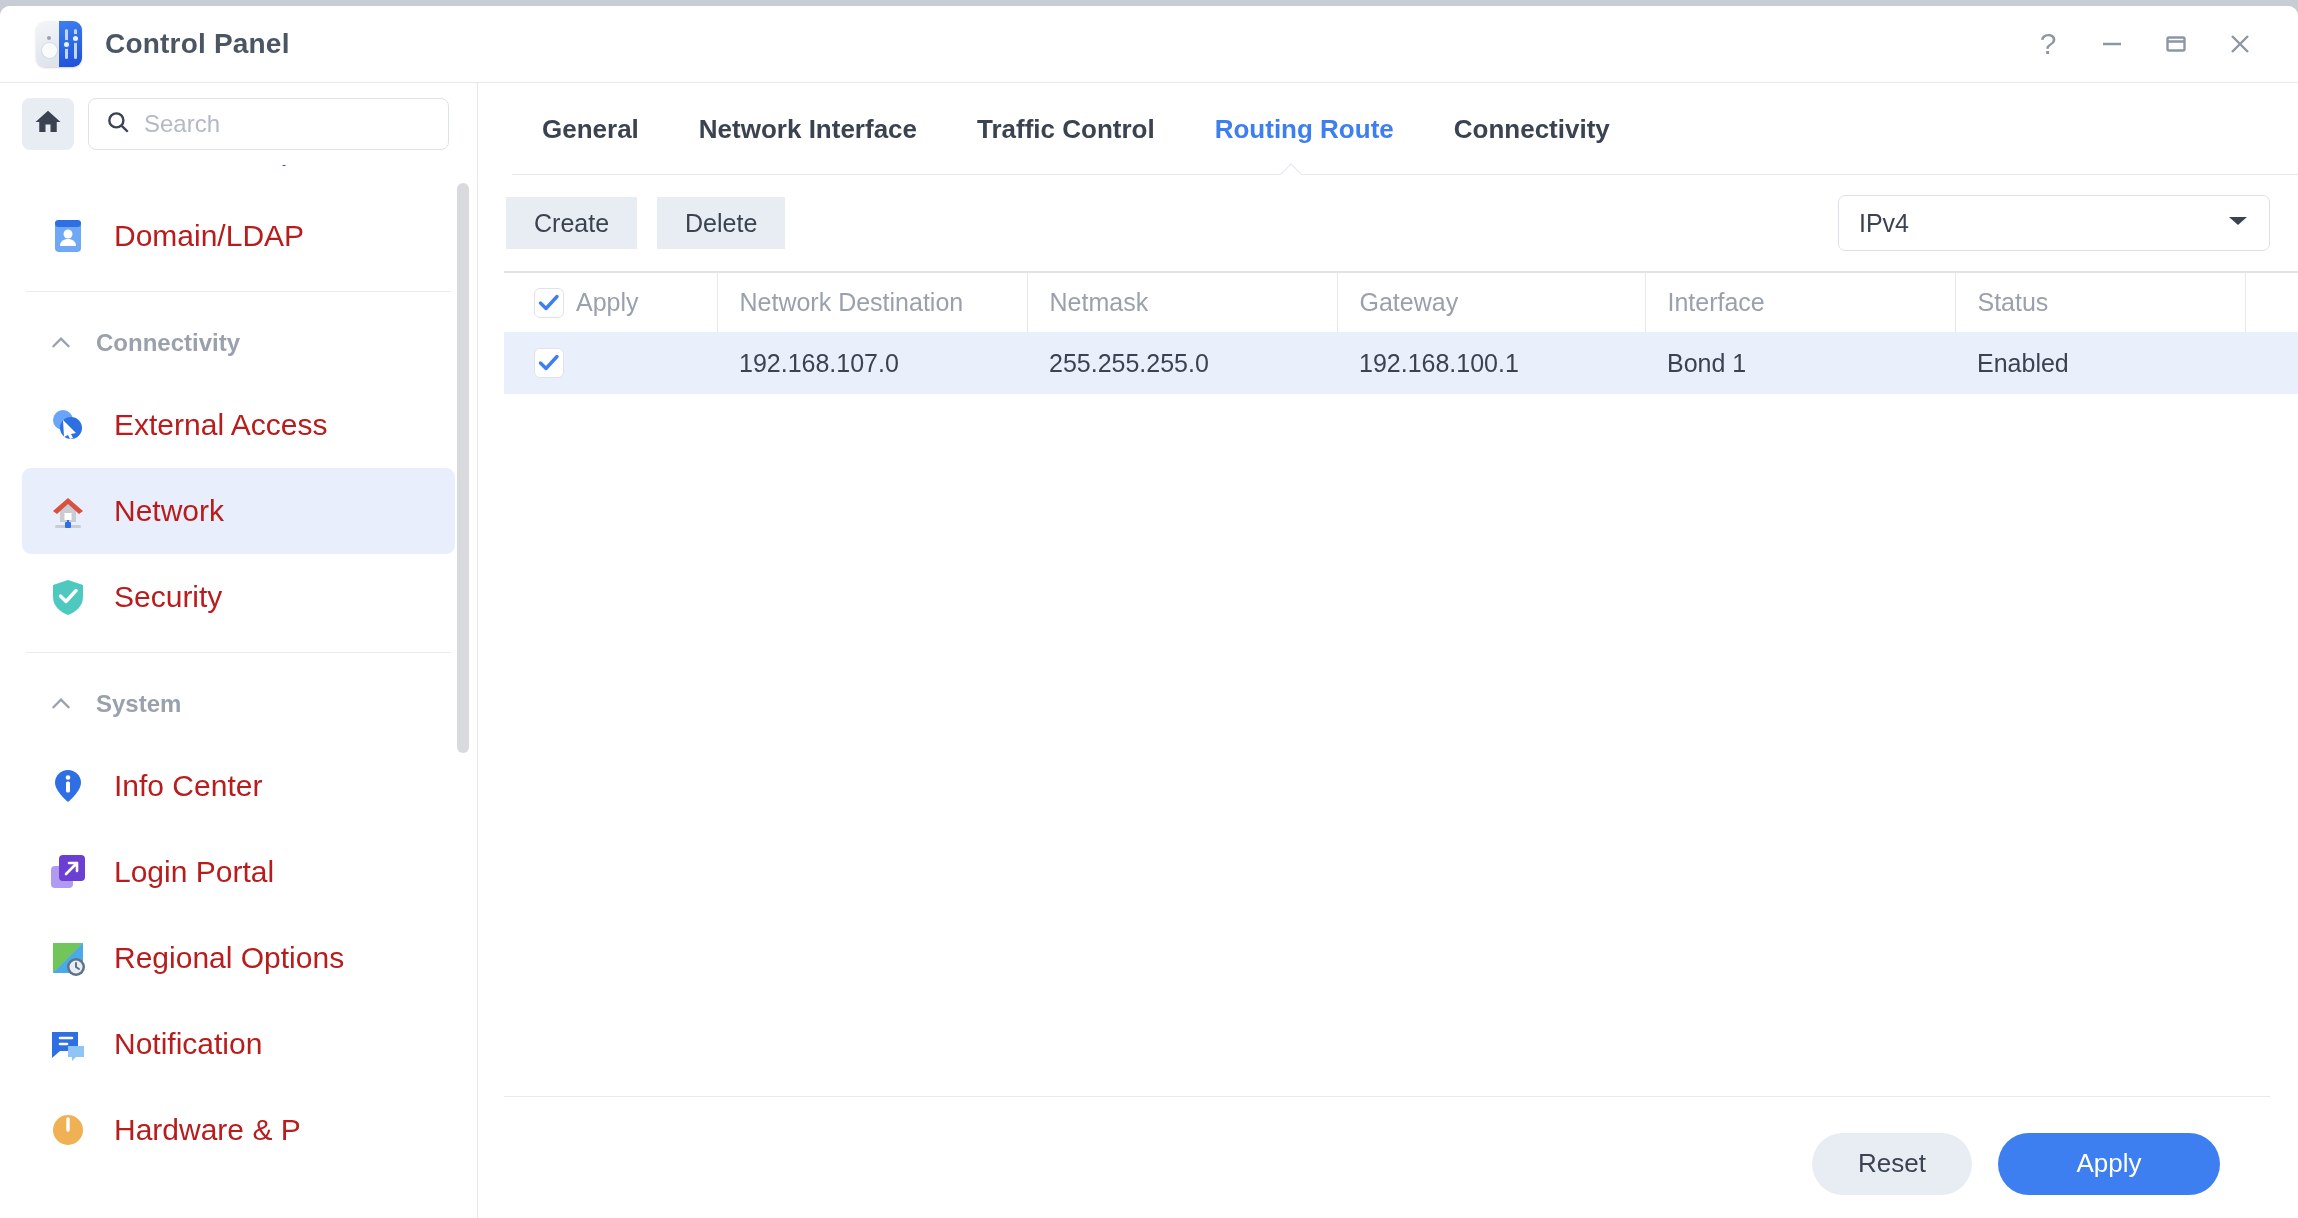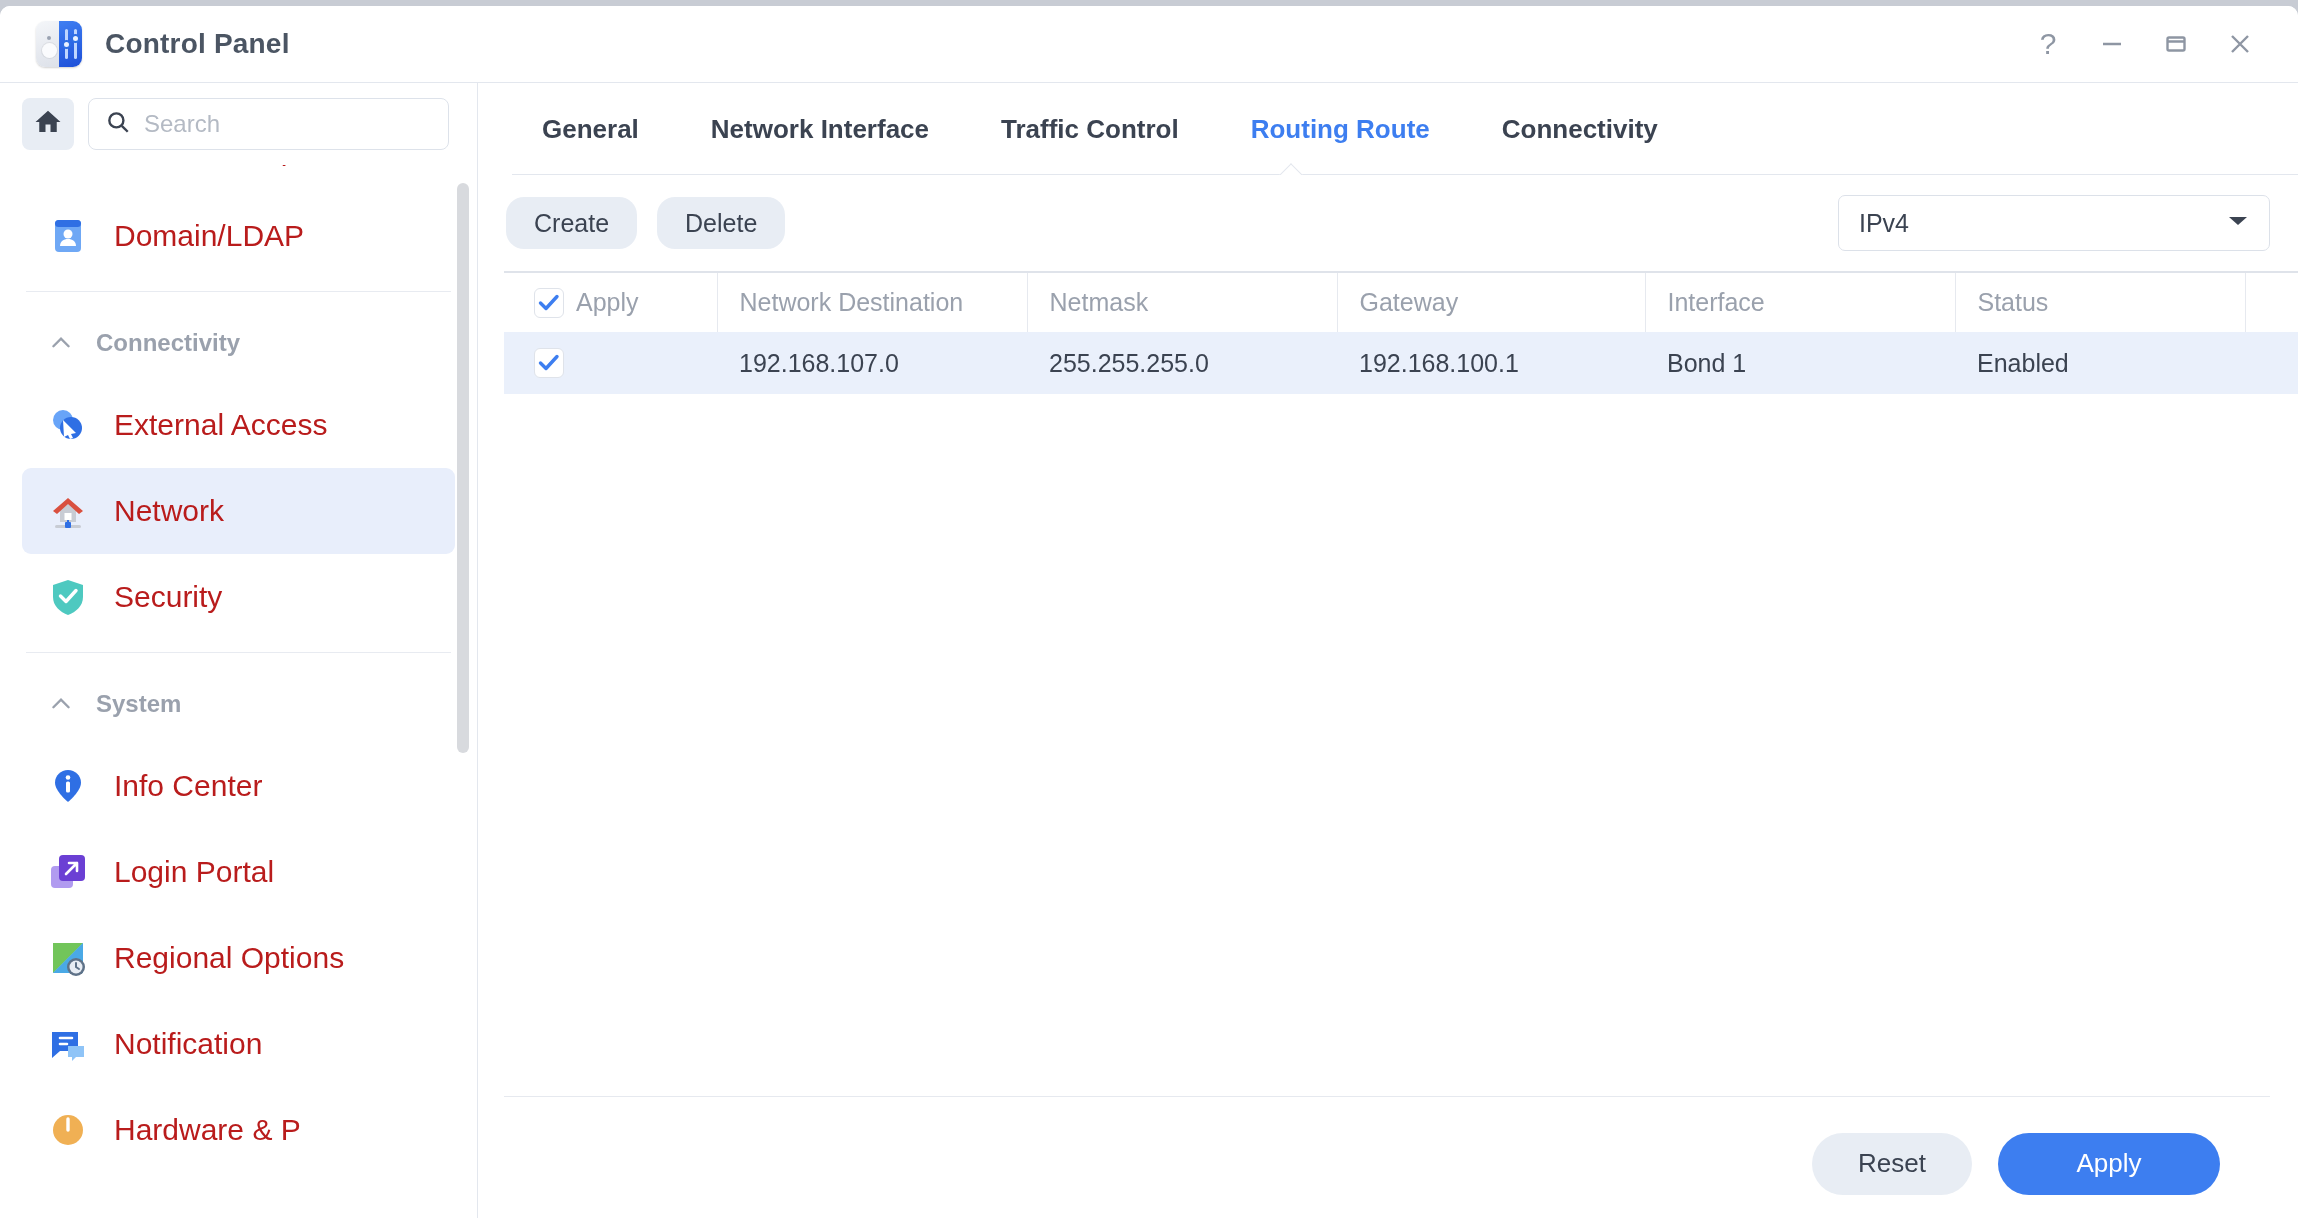--- a/index.html
+++ b/index.html
@@ -141,21 +141,21 @@
     background: #d8dade; border-radius: 6px; cursor: pointer;
   }
 
   
   .main {
     flex: 1; min-width: 0; border-top: 1px solid #e3e7ee;
     display: flex; flex-direction: column; background: #fff;
   }
   .tabs {
     height: 92px; flex: 0 0 92px;
-    display: flex; align-items: center; gap: 12px;
+    display: flex; align-items: center; gap: 0;
     padding-left: 34px; position: relative;
   }
   .tab {
     font-size: 26px; font-weight: bold; color: #3b4351;
     padding: 0 30px; cursor: pointer; position: relative; white-space: nowrap;
   }
   .tab.active { color: #3d7ef0; }
   .tab-underline {
     position: absolute; left: 34px; right: 0; bottom: 0; height: 1px; background: #e3e7ee;
   }
@@ -170,21 +170,21 @@
   }
 
   .content { flex: 1; min-height: 0; display: flex; flex-direction: column; padding: 0 28px 0 22px; }
 
   .toolbar {
     height: 96px; flex: 0 0 96px;
     display: flex; align-items: center; gap: 20px;
     padding-left: 6px;
   }
   .tb-btn {
-    height: 52px; border-radius: 18px; background: #e8edf4;
+    height: 52px; border-radius: 0; background: #e8edf4;
     border: none; font-size: 25px; color: #3b4351;
     padding: 0 28px; cursor: pointer;
     font-family: "Liberation Sans", sans-serif;
     display: flex; align-items: center;
   }
   .spacer { flex: 1; }
   .select {
     width: 432px; height: 56px; border: 1px solid #dce1e9; border-radius: 7px;
     display: flex; align-items: center; padding: 0 20px; cursor: pointer;
     background: #fff;

